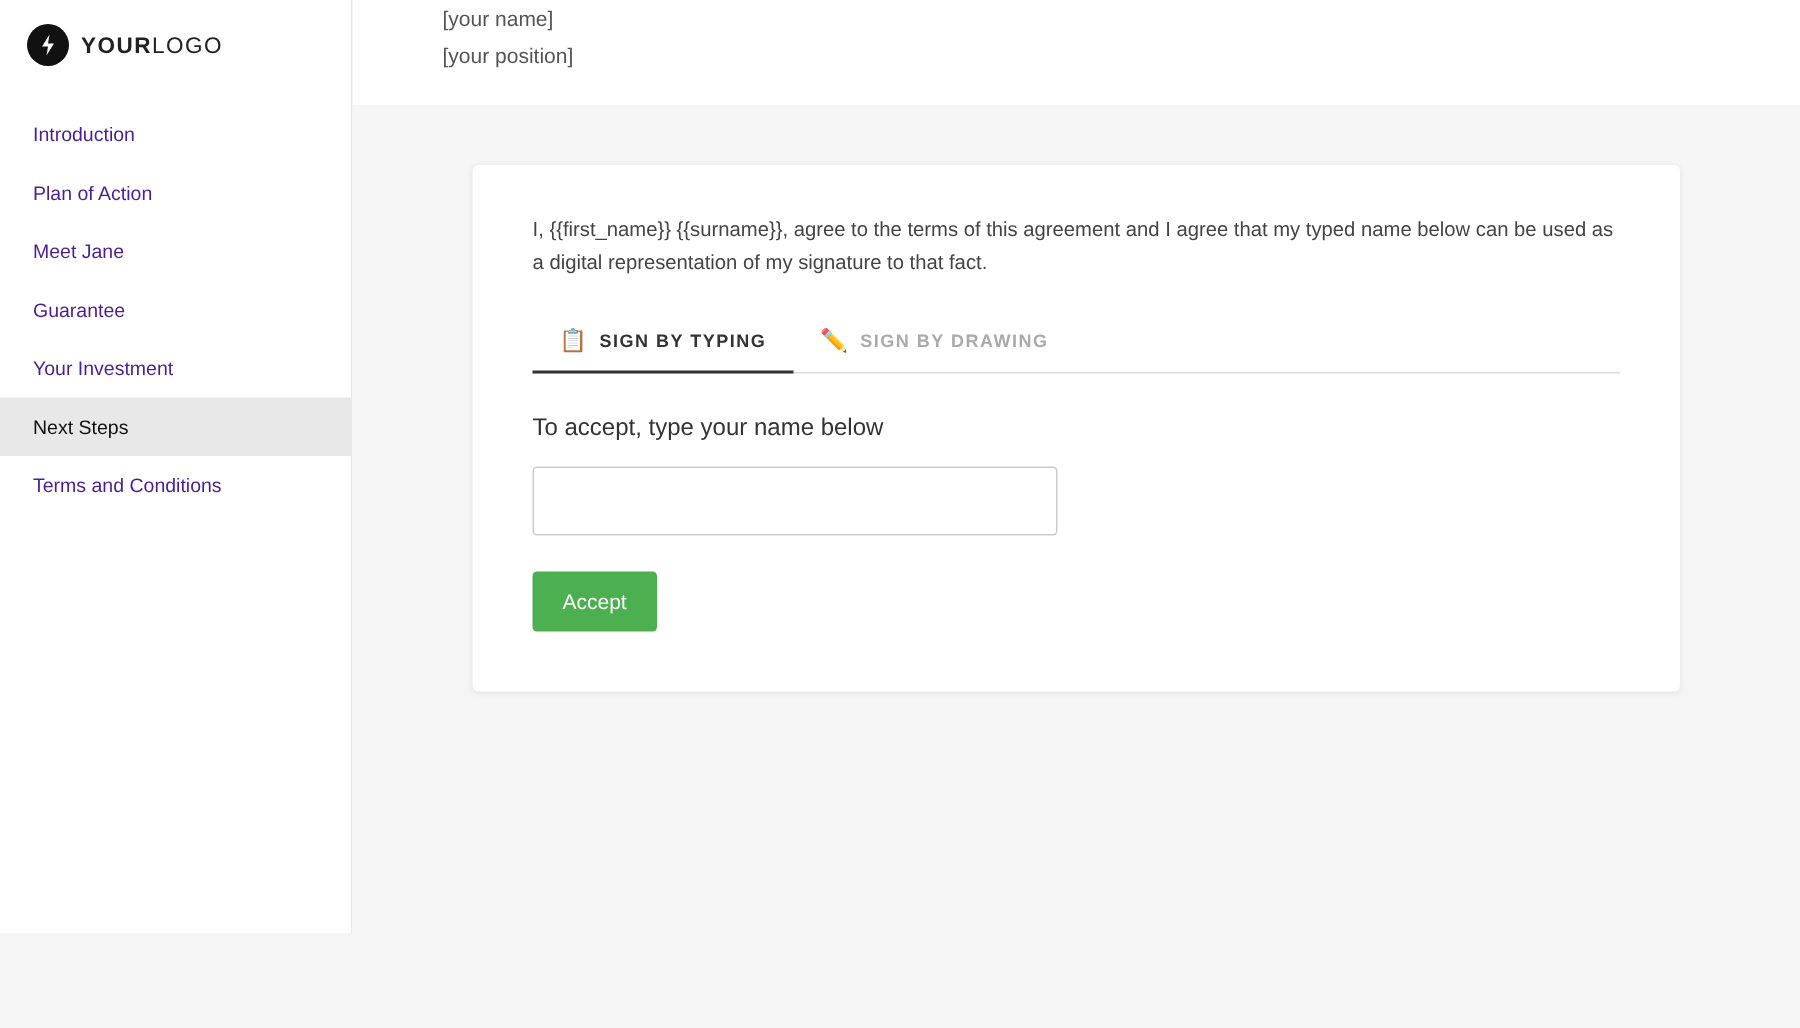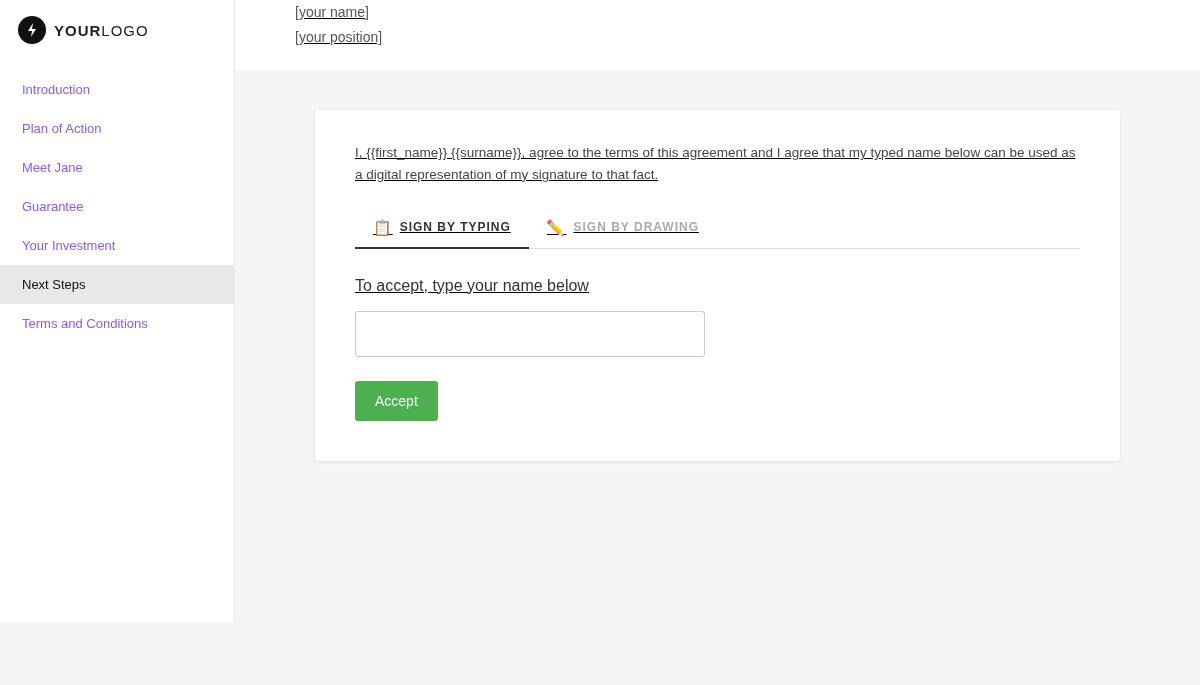--- a/index.html
+++ b/index.html
@@ -48,38 +48,37 @@
 
     .nav-list {
       list-style: none;
       margin-top: 10px;
       flex: 1;
     }
 
     .nav-item {
       padding: 12px 22px;
       font-size: 13px;
-      color: #8b5cf6;
+      color: #4c1d95;
       cursor: pointer;
       transition: background 0.15s;
     }
     .nav-item.active {
       background: #e8e8e8;
       color: #111;
       font-weight: 500;
     }
 
     
     #main {
       flex: 1;
       display: flex;
       flex-direction: column;
       overflow-y: auto;
       background: #f5f5f5;
-      text-decoration: underline;
     }
 
     
     .top-partial {
       background: #fff;
       padding: 0 60px 20px 60px;
       color: #555;
       font-size: 14px;
       line-height: 1.8;
     }

